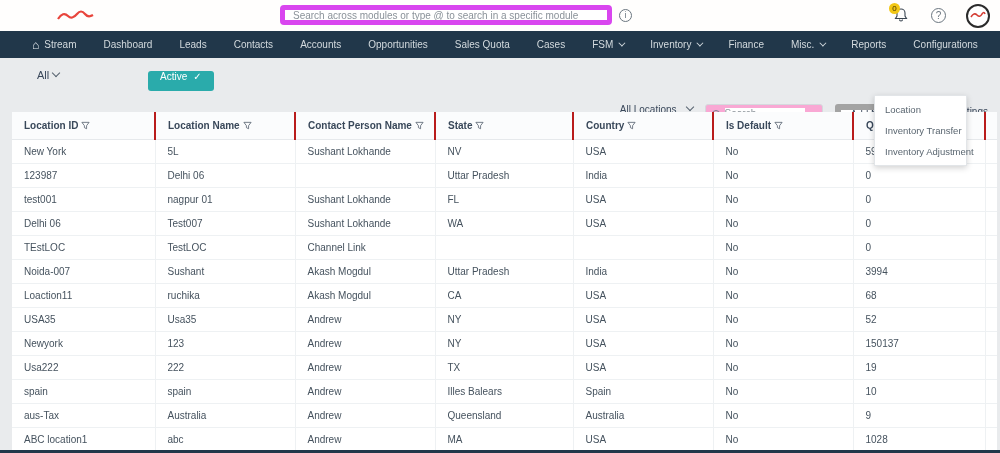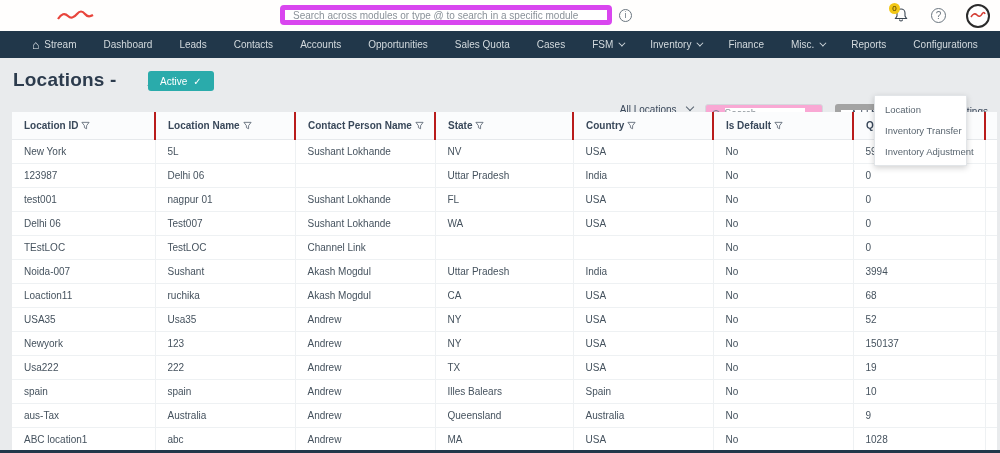--- a/index.html
+++ b/index.html
@@ -32,21 +32,21 @@
     transform:rotate(45deg) translateY(-2px); display:inline-block; }
 
   
   .page-head { position:relative; height:50px; }
   .title-group { position:absolute; left:13px; top:11px; display:flex; align-items:baseline; gap:7px; }
   .page-title { font-size:19px; font-weight:bold; color:#2c3b4d; letter-spacing:.2px; }
   .view-label { font-size:11px; color:#39475a;margin-left:24px; }
   .chev-dark { width:6px; height:6px; border-right:1.5px solid #55616e; border-bottom:1.5px solid #55616e;
     transform:rotate(45deg); display:inline-block; position:relative; top:-3px; margin-left:4px; }
   .active-btn { position:absolute; left:148px; top:13px; height:20px; background:#2aabab; color:#fff;
-    border:none; border-radius:3px; font-size:10px; padding:0 12px; display:flex; align-items:center; gap:6px;
+    border:none; border-radius:3px; font-size:10px; padding:0 12px; display:flex; align-items:flex-start; gap:6px;
     font-family:"Liberation Sans",sans-serif; cursor:pointer; }
   .head-right { position:absolute; right:12px; top:12px; display:flex; align-items:flex-start; gap:12px;margin-top:34px; }
   .scope { font-size:10px; color:#39475a; display:flex; align-items:center; cursor:pointer; }
   .mini-search { display:flex; align-items:center; width:118px; height:19px; background:#f9a8d4;
     border:1px solid #d4d9dd; border-radius:3px; padding:0 6px; gap:5px; }
   .mini-search input { border:none; outline:none; width:80px; font-size:10px; color:#444;
     font-family:"Liberation Sans",sans-serif; }
   .mini-search input::placeholder { color:#8a9299; }
   .mag { width:8px; height:8px; position:relative; flex:0 0 auto; }
   .mag::before { content:""; position:absolute; width:6px; height:6px; border:1px solid #7a848c; border-radius:50%; }
@@ -153,21 +153,20 @@
     <div class="nav-item">
       <span>Reports</span>
     </div>
     <div class="nav-item">
       <span>Configurations</span>
     </div>
   </div>
 
 <div class="page-head">
   <div class="title-group">
-    <span class="page-title">Locations -</span>
     <span class="view-label">
       <span>All</span><span class="chev-dark"></span>
     </span>
   </div>
   <button class="active-btn">
     <span>Active</span>
       <span>✓</span>
   </button>
   <div class="head-right">
     <span class="scope">

